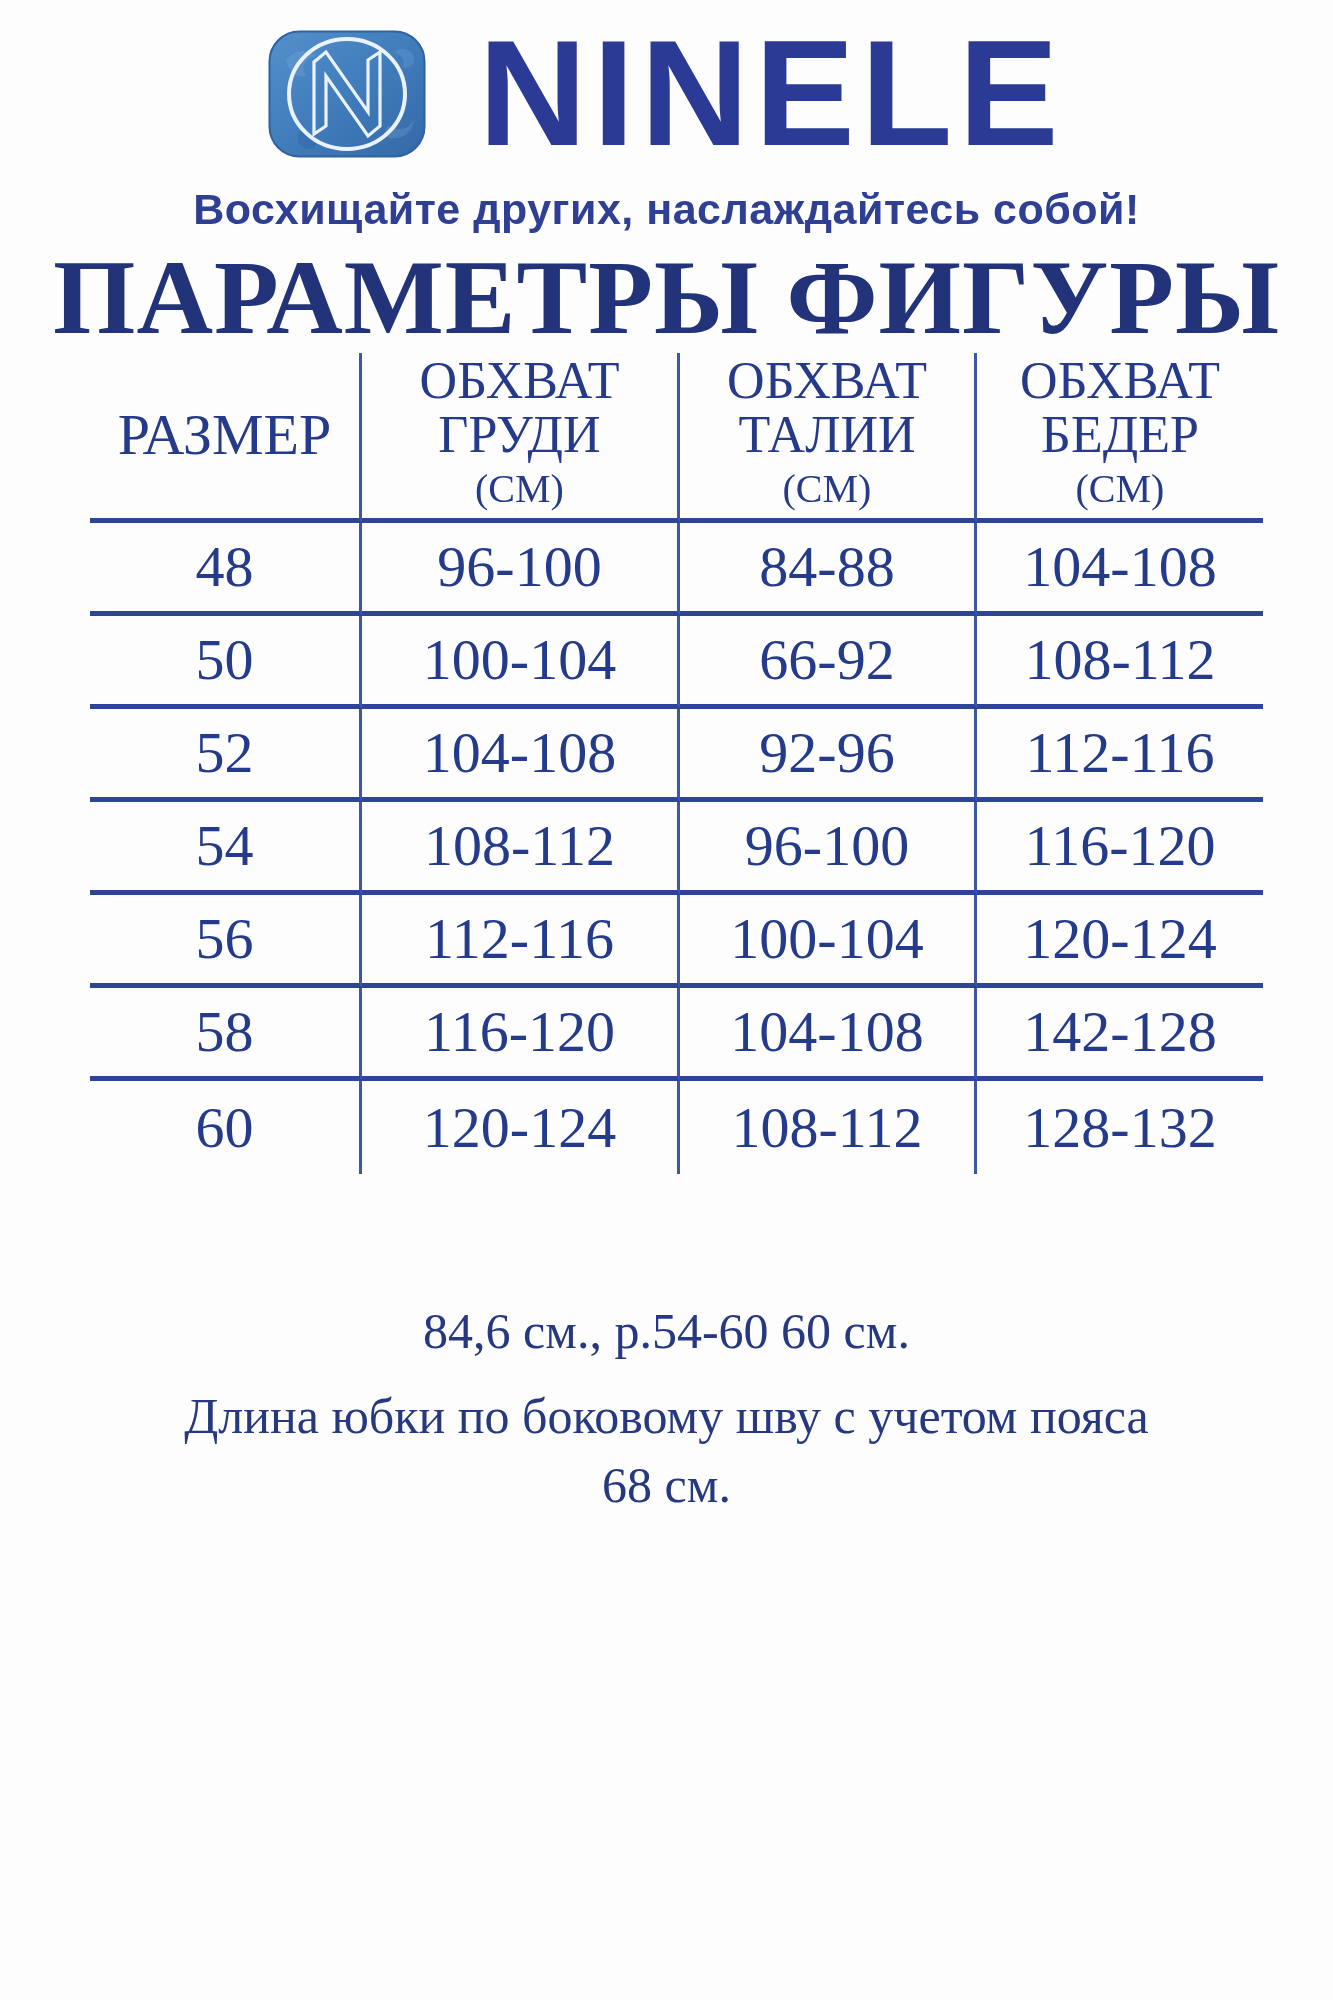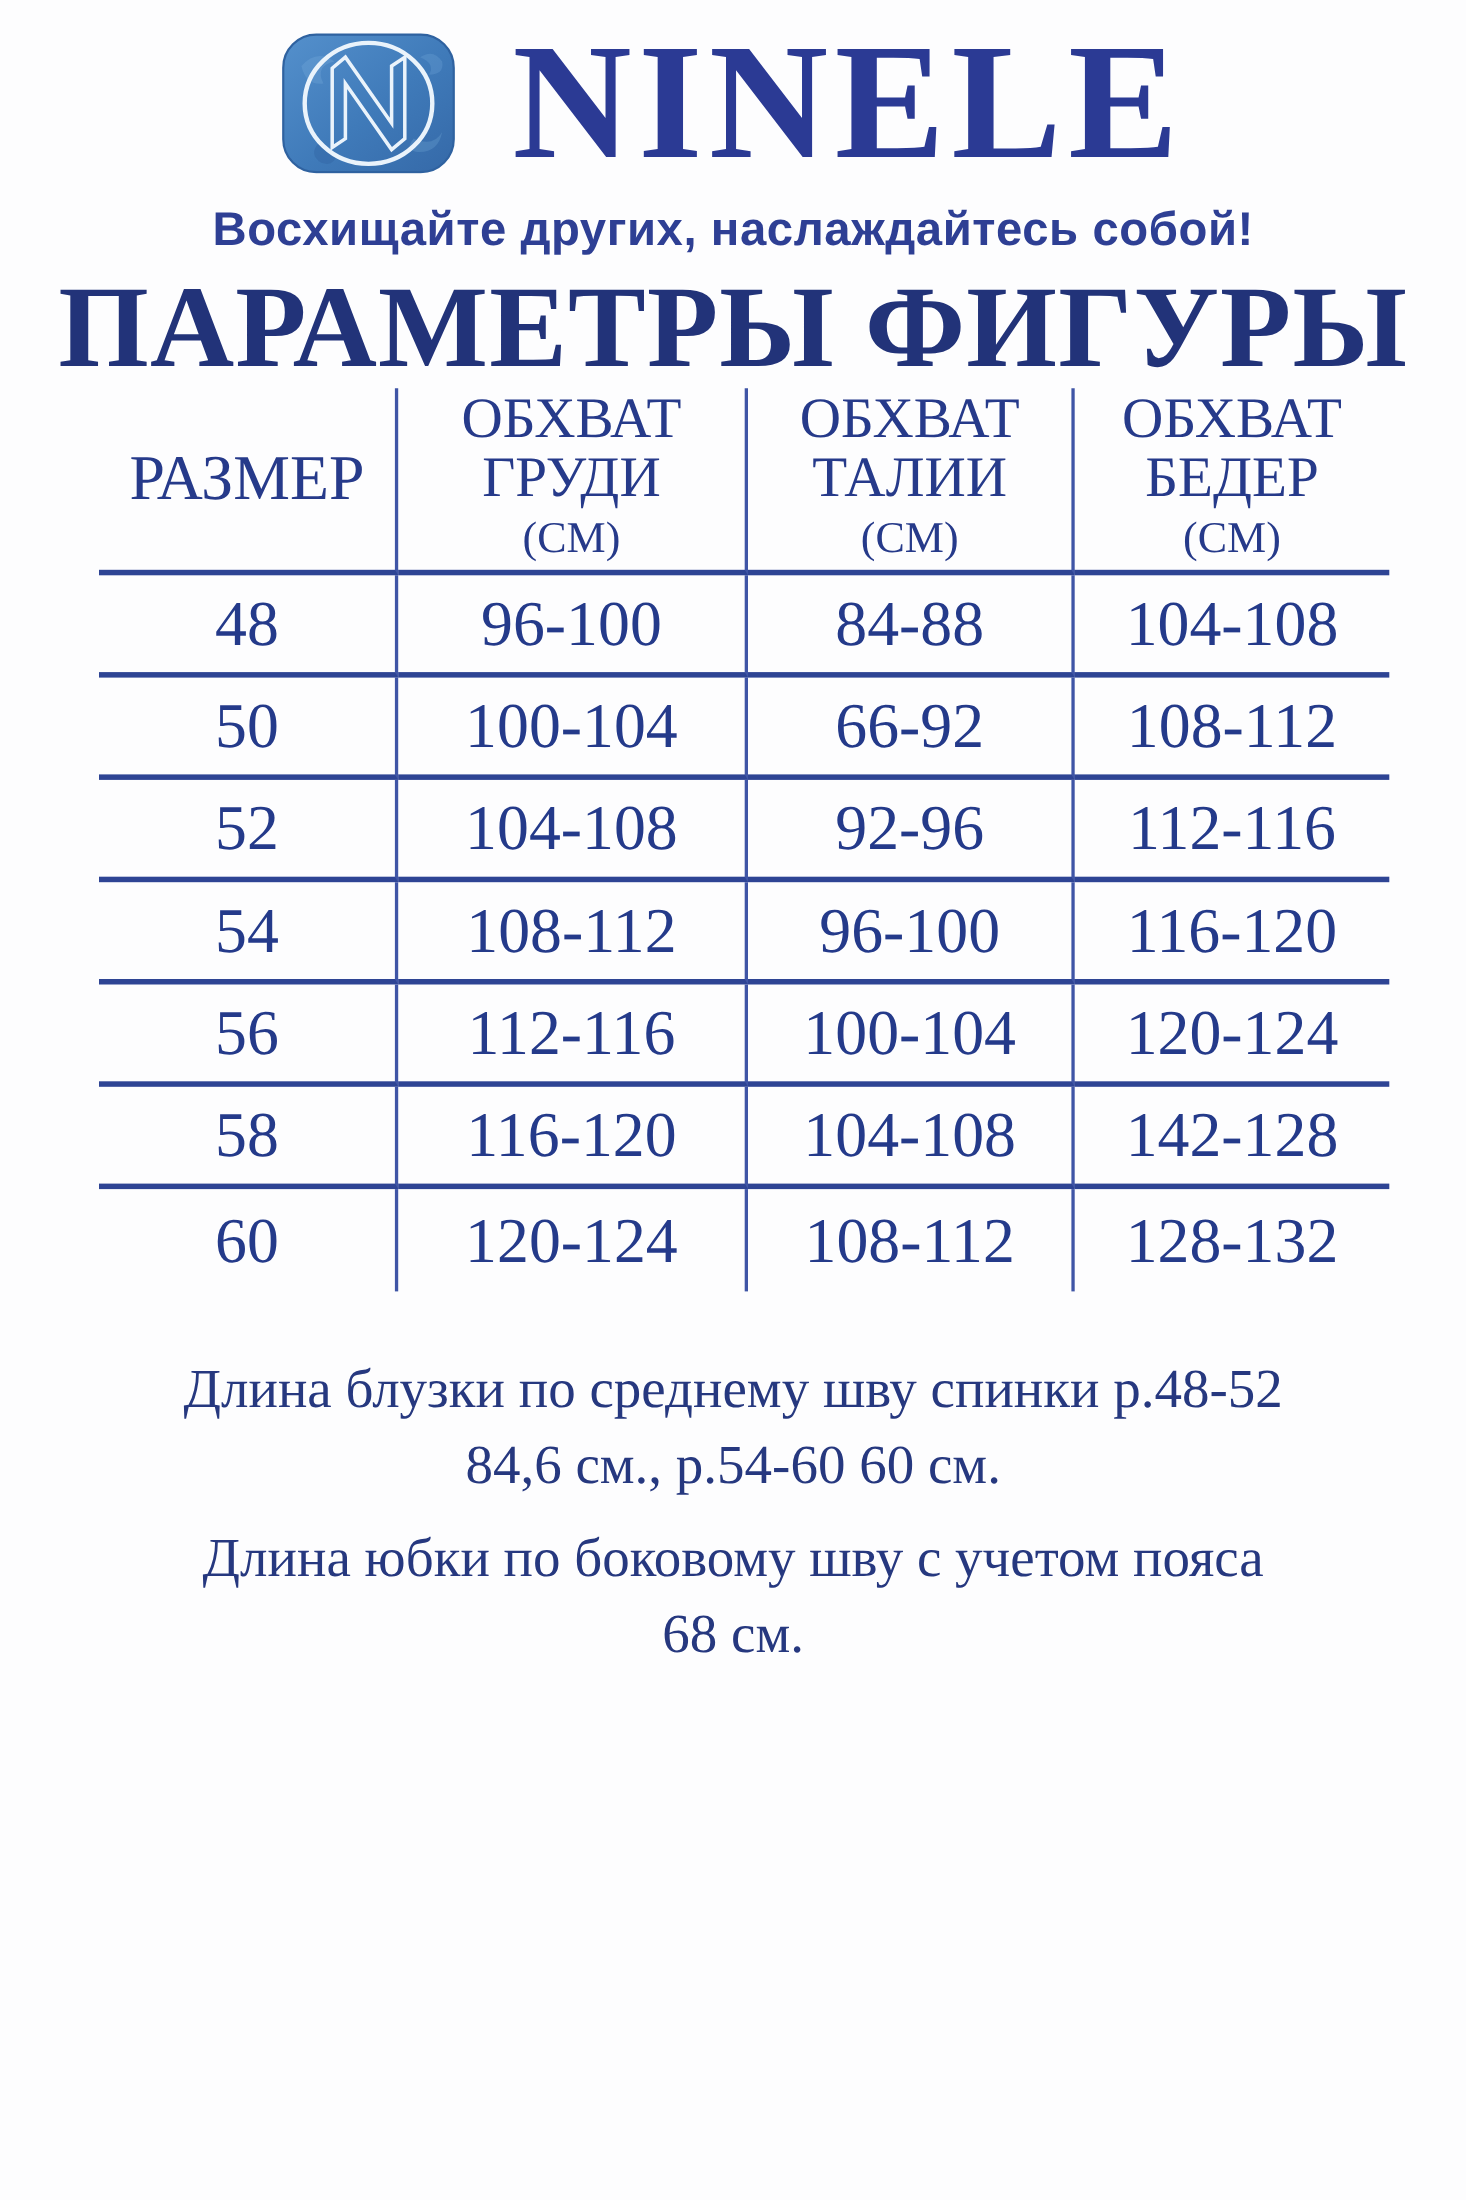--- a/index.html
+++ b/index.html
@@ -25,21 +25,21 @@
     gap: 52px;
     width: max-content;
     margin: 0 auto;
   }
   .logo-tile {
     width: 158px;
     height: 128px;
     flex: 0 0 auto;
   }
   .wordmark {
-    font-family: Liberation Serif, serif;
+    font-family: Liberation Sans, sans-serif;
     font-weight: bold;
     font-size: 150px;
     line-height: 0.9;
     letter-spacing: 6px;
     color: #2b3a94;
     white-space: nowrap;
   }
   .tagline {
     margin-top: 24px;
     text-align: center;
@@ -215,21 +215,21 @@
     <div class="cell vline">60</div>
     <div class="cell vline">120-124</div>
     <div class="cell vline">108-112</div>
     <div class="cell">128-132</div>
   </div>
 </div>
   </div>
 
   <section class="notes">
     <p class="note">
-      <span>Длина блузки по среднему шву спинки р.48-52</span><br>
+      <br>
       <span>84,6 см., р.54-60 60 см.</span>
     </p>
     <p class="note">
       <span>Длина юбки по боковому шву с учетом пояса</span><br>
       <span>68 см.</span>
     </p>
   </section>
 
 </div>
 

